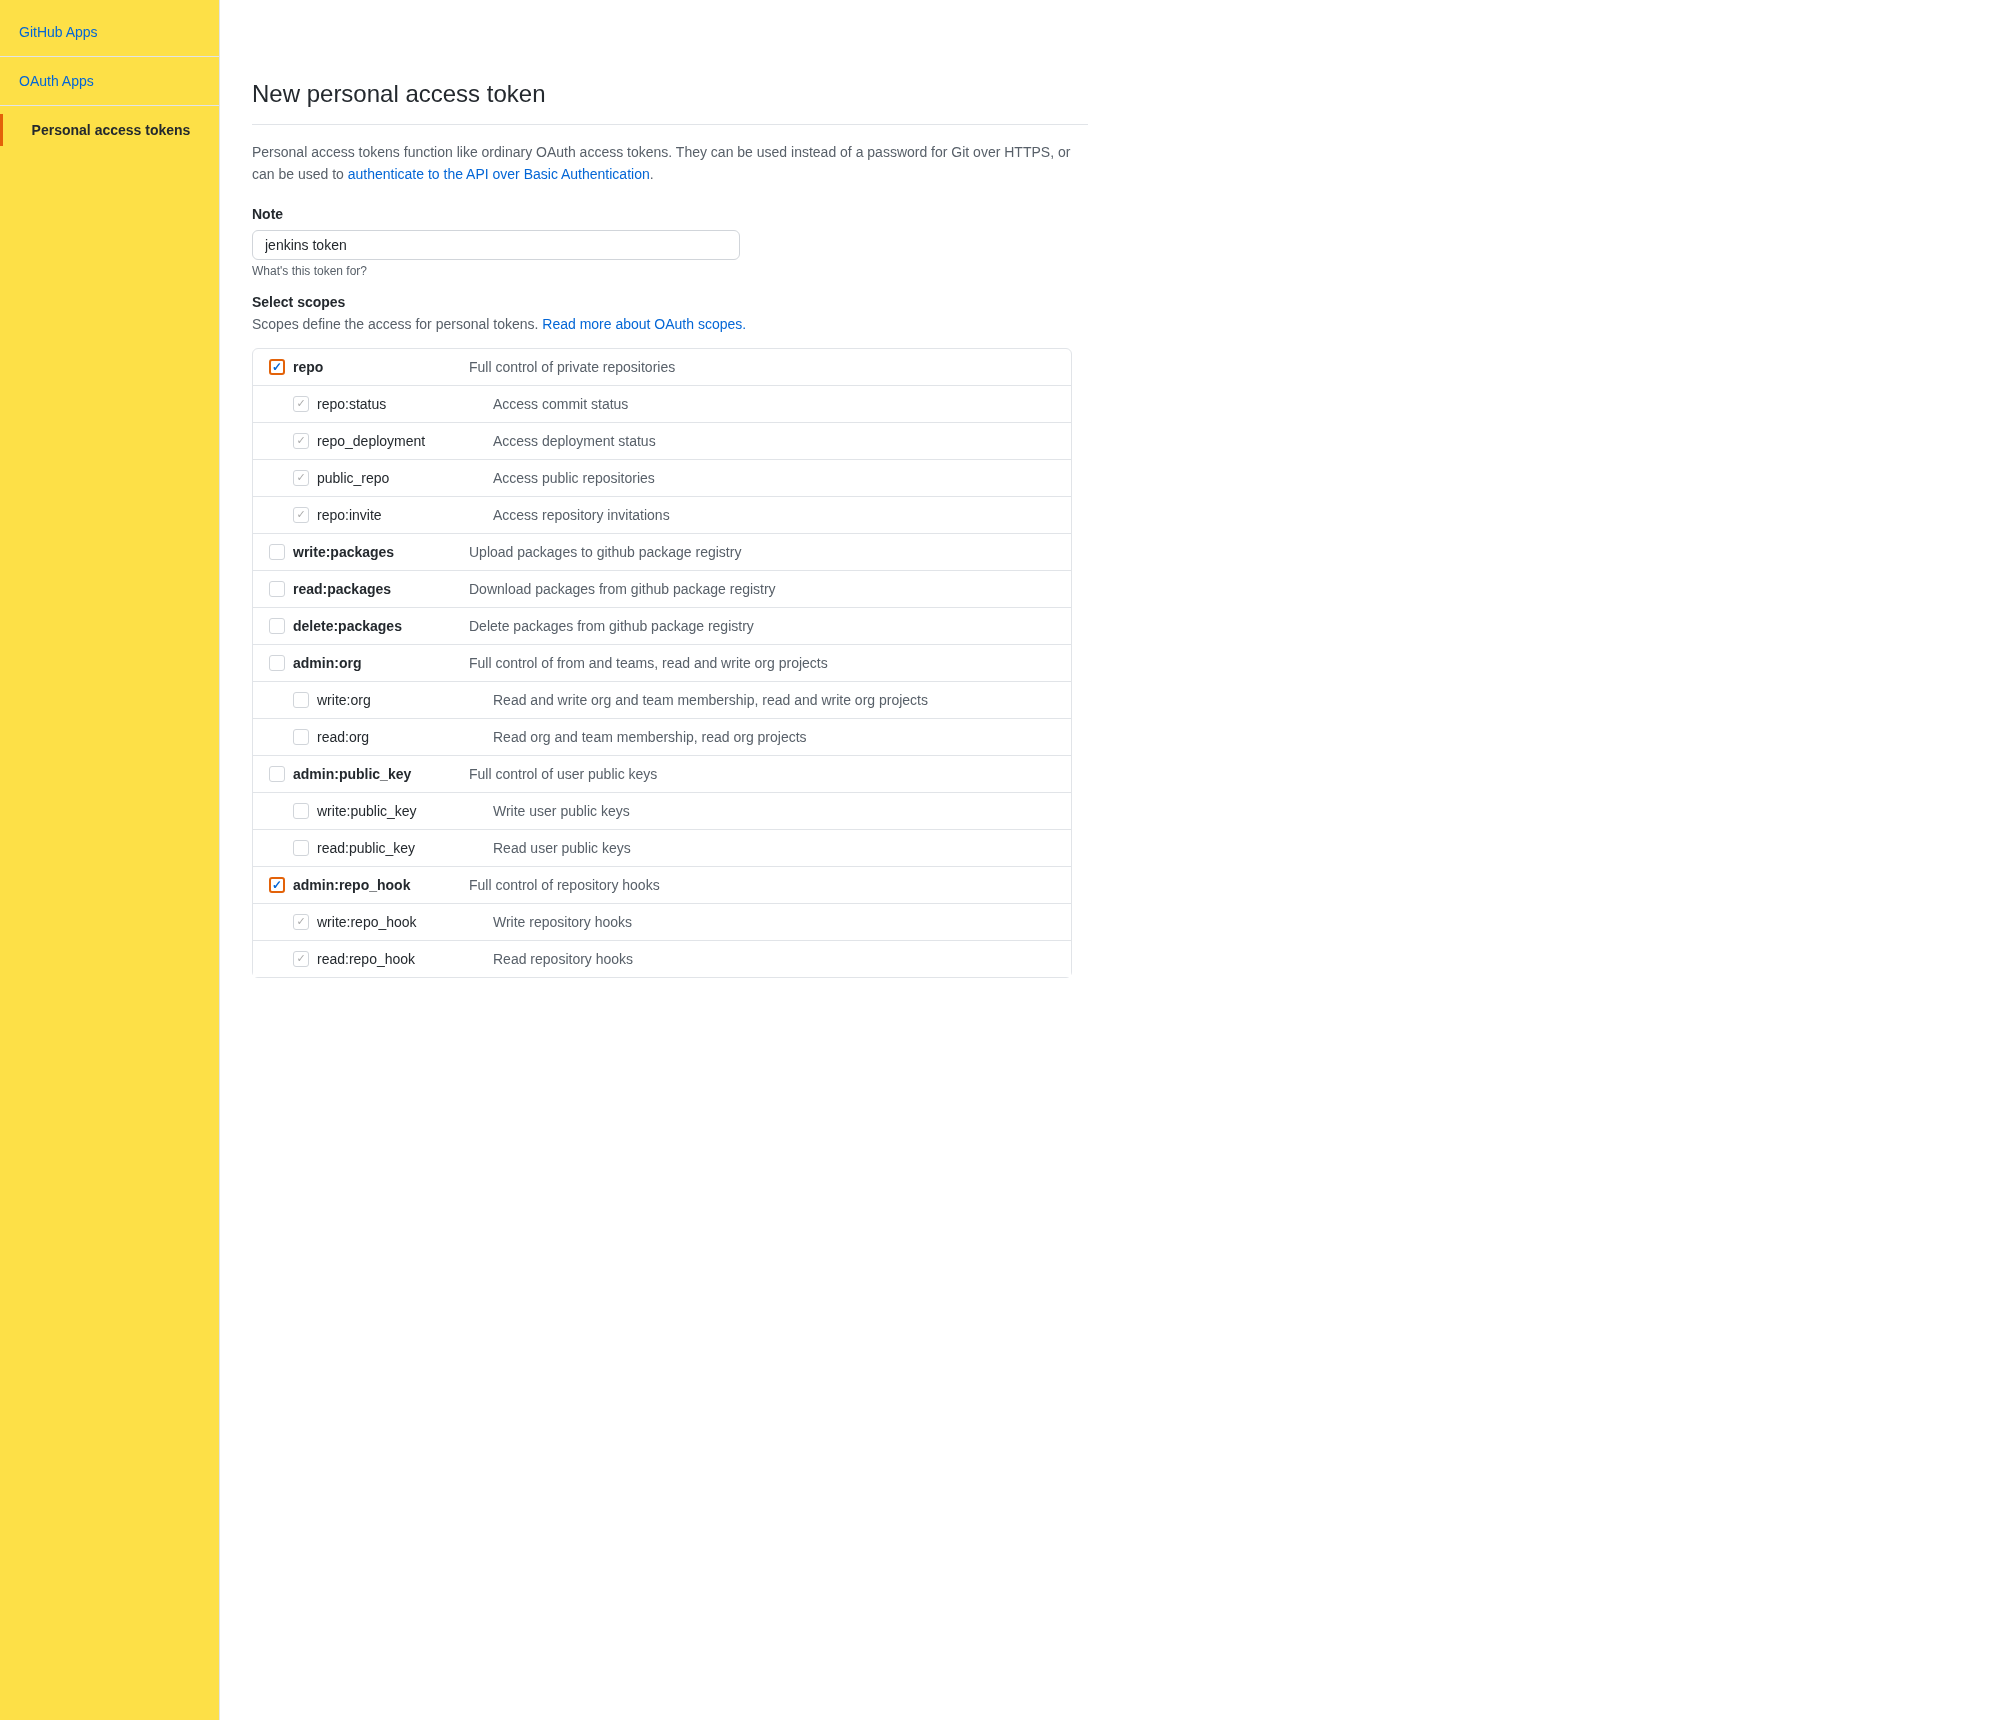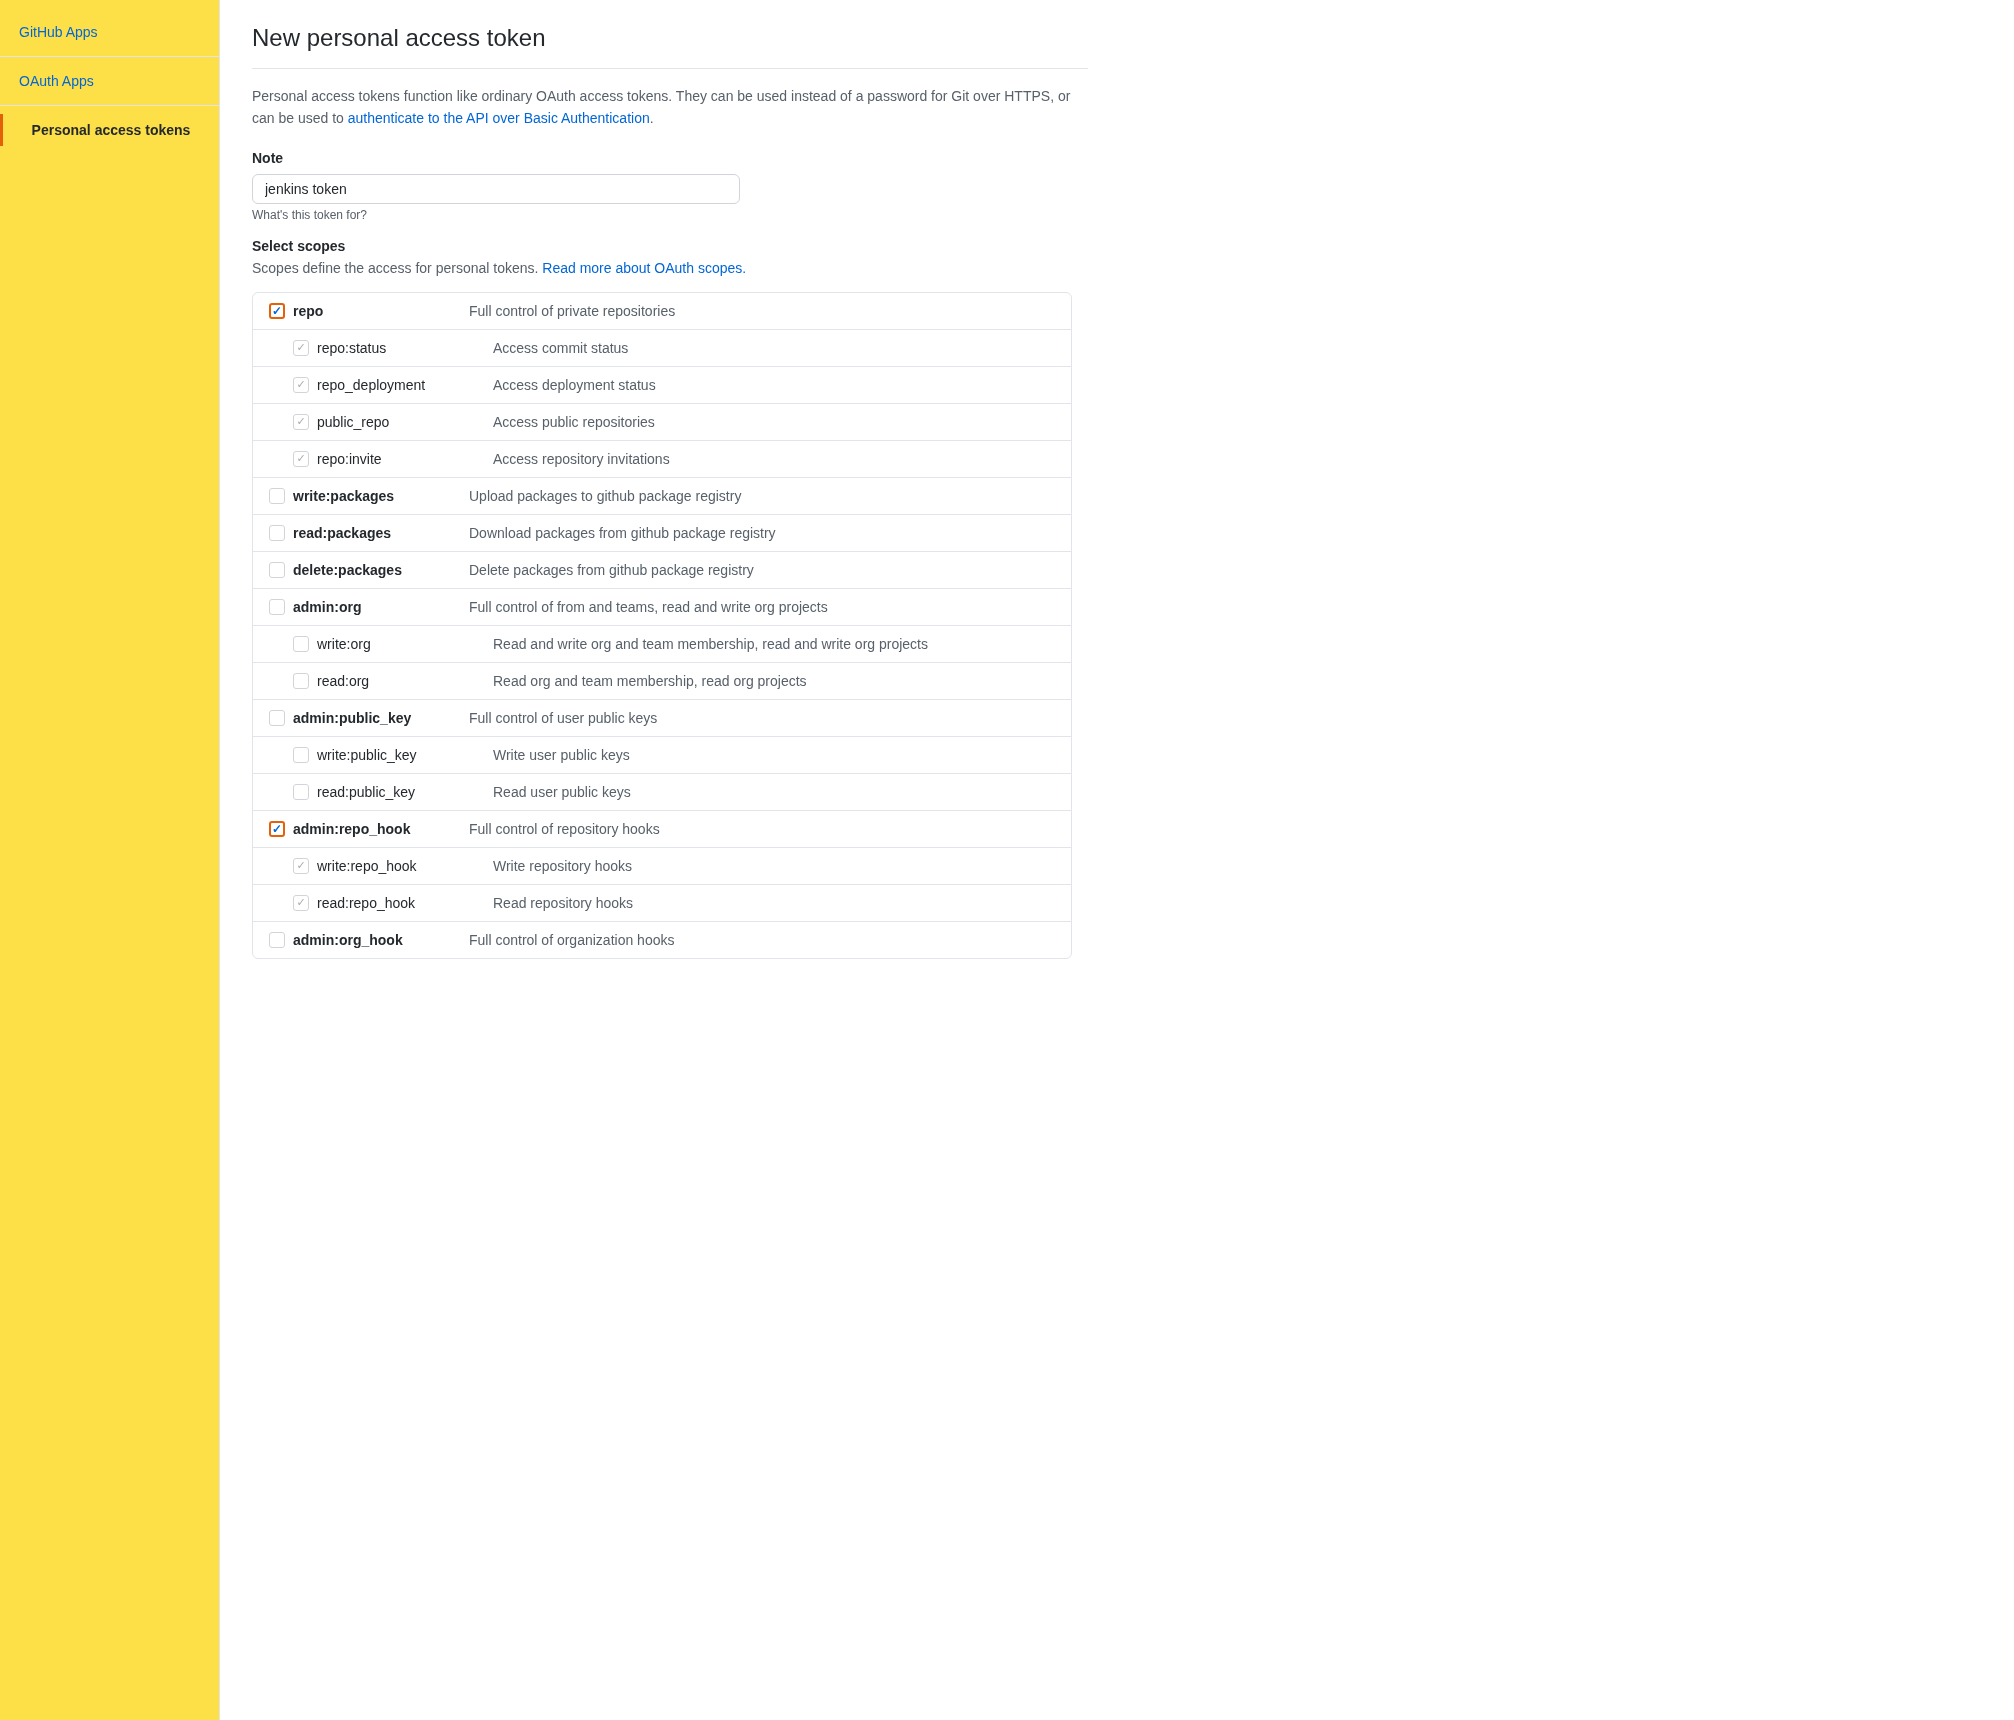--- a/index.html
+++ b/index.html
@@ -33,22 +33,23 @@
       border-left: 3px solid #e36209;
       text-align: center;
     }
     .sidebar-divider {
       height: 1px;
       background: #e1e4e8;
       margin: 8px 0;
     }
     .main-content {
       flex: 1;
-      padding: 24px 32px;
+      padding: 32px 32px;
       max-width: 900px;
+      margin-top: 48px;
     }
     .page-title {
       font-size: 24px;
       font-weight: 400;
       color: #24292e;
       margin-bottom: 16px;
       padding-bottom: 16px;
       border-bottom: 1px solid #e1e4e8;
     }
     .description {
@@ -330,22 +331,15 @@
         </div>
         <div class="scope-row sub">
           <div class="scope-checkbox-wrap">
             <div class="scope-checkbox sub-checked">
               <span class="checkmark-gray">✓</span>
             </div>
             <span class="scope-name sub-name">read:repo_hook</span>
           </div>
           <span class="scope-desc">Read repository hooks</span>
         </div>
-        <div class="scope-row">
-          <div class="scope-checkbox-wrap">
-            <div class="scope-checkbox"></div>
-            <span class="scope-name">admin:org_hook</span>
-          </div>
-          <span class="scope-desc">Full control of organization hooks</span>
-        </div>
       </div>
   </div>
 </main>
 
 </body></html>

